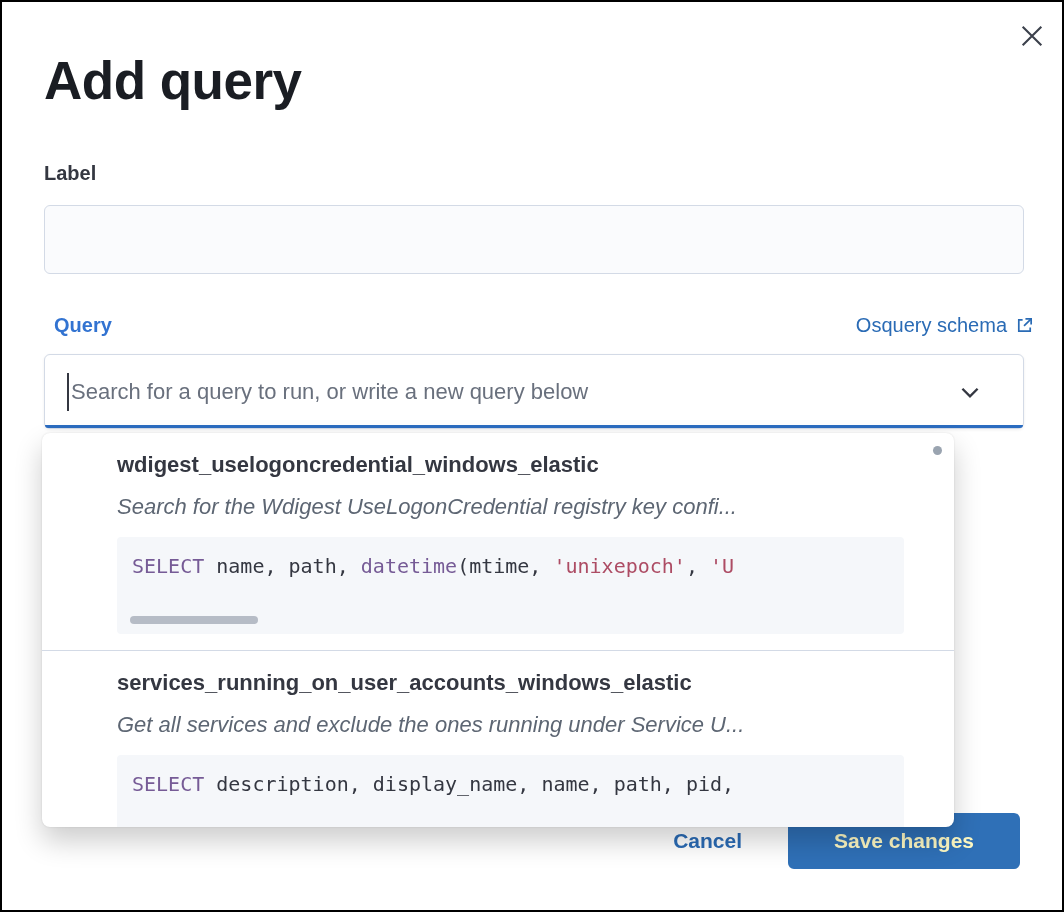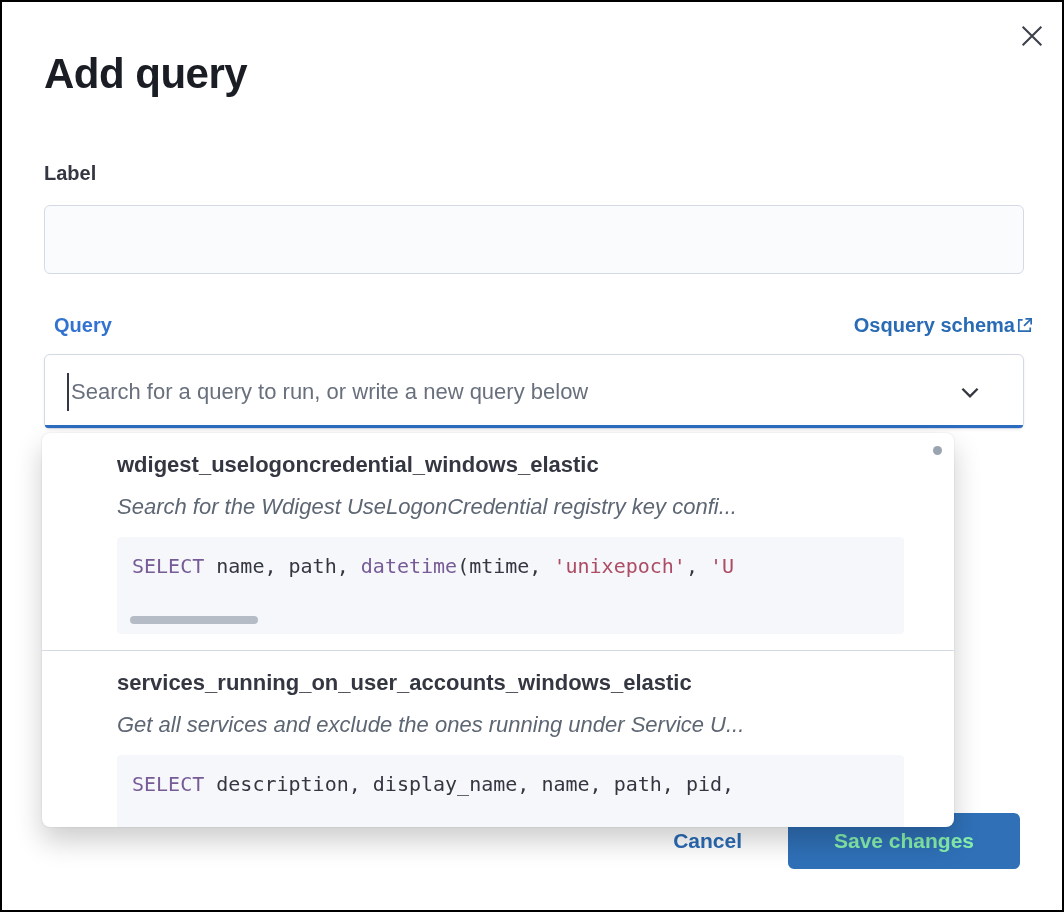--- a/index.html
+++ b/index.html
@@ -17,42 +17,42 @@
     --str:#ad4c64;
   }
   *{margin:0;padding:0;box-sizing:border-box;}
   html,body{width:1064px;height:912px;overflow:hidden;}
   body{font-family:"Liberation Sans","DejaVu Sans",sans-serif;background:#fff;}
   .screen{position:relative;width:1064px;height:912px;border:2px solid #000;background:#fff;overflow:hidden;}
 
   .close-btn{position:absolute;top:12px;right:8px;width:44px;height:44px;display:flex;align-items:center;justify-content:center;background:none;border:none;cursor:pointer;}
   .close-btn svg{width:28px;height:28px;stroke:#3c414c;stroke-width:1.8;fill:none;}
 
-  .modal-title{position:absolute;left:42px;top:48px;font-size:42px;font-weight:700;color:var(--ink);letter-spacing:-0.5px;}
+  .modal-title{position:absolute;left:42px;top:48px;font-size:53px;font-weight:700;color:var(--ink);letter-spacing:-0.5px;}
 
   .field-label{position:absolute;left:42px;font-size:20px;font-weight:700;color:var(--text);}
   .label-label{top:160px;}
 
   .label-input{position:absolute;left:42px;top:203px;width:980px;height:69px;background:#fafbfd;border:1px solid var(--border);border-radius:6px;font-size:22px;color:var(--text);padding:10px 16px;resize:none;outline:none;font-family:"Liberation Sans","DejaVu Sans",sans-serif;}
 
   .query-row{position:absolute;left:52px;top:312px;width:980px;display:flex;justify-content:space-between;align-items:baseline;}
   .query-label{font-size:20px;font-weight:700;color:var(--label-blue);}
-  .schema-link{display:inline-flex;align-items:center;font-size:20px;font-weight:700;color:var(--link);text-decoration:none;cursor:pointer;}
+  .schema-link{display:inline-flex;align-items:center;gap:8px;font-size:20px;font-weight:400;color:var(--link);text-decoration:none;cursor:pointer;}
   .schema-link svg{width:19px;height:19px;stroke:var(--link);fill:none;stroke-width:1.8;}
 
   .combobox{position:absolute;left:42px;top:352px;width:980px;height:75px;background:#fff;border:1px solid var(--border);border-radius:6px;box-shadow:0 1px 3px rgba(52,55,65,.08);display:flex;align-items:center;padding:0 40px 0 22px;}
   .combobox::after{content:"";position:absolute;left:0;right:0;bottom:0;height:3px;background:var(--focus-blue);border-radius:0 0 6px 6px;}
   .caret{width:2px;height:38px;background:#343741;margin-right:2px;}
   .combo-input{flex:1;border:none;outline:none;font-size:22px;color:var(--text);background:transparent;font-family:"Liberation Sans","DejaVu Sans",sans-serif;}
   .combo-input::placeholder{color:var(--muted);opacity:1;}
   .chevron{width:26px;height:26px;stroke:#343741;stroke-width:2.2;fill:none;flex:none;cursor:pointer;}
 
   .modal-footer{position:absolute;top:810px;right:42px;height:58px;display:flex;align-items:center;gap:46px;z-index:1;}
   .cancel-btn{background:none;border:none;font-size:21px;font-weight:700;color:var(--link);cursor:pointer;font-family:inherit;}
-  .save-btn{width:232px;height:56px;background:var(--btn-blue);color:#86efac;border:none;border-radius:6px;font-size:21px;font-weight:700;cursor:pointer;font-family:inherit;}
+  .save-btn{width:232px;height:56px;background:var(--btn-blue);color:#fef9c3;border:none;border-radius:6px;font-size:21px;font-weight:700;cursor:pointer;font-family:inherit;}
 
   .dropdown-panel{position:absolute;left:40px;top:431px;width:912px;height:394px;background:#fff;border-radius:8px;box-shadow:0 0 2px rgba(0,0,0,.12),0 14px 28px rgba(0,0,0,.20);overflow:hidden;z-index:10;}
   .scroll-dot{position:absolute;top:13px;right:12px;width:9px;height:9px;border-radius:50%;background:#9aa4b0;}
 
   .option{padding:18px 50px 16px 75px;cursor:pointer;}
   .option + .option{border-top:1px solid var(--border);}
   .opt-title{font-size:22px;font-weight:700;color:var(--text);line-height:1.3;}
   .opt-desc{font-size:22px;color:var(--desc);line-height:1.3;margin-top:13px;font-style:italic;}
   .codeblock{position:relative;margin-top:16px;height:97px;background:var(--code-bg);border-radius:4px;overflow:hidden;padding:15px 0 0 15px;}
   .option:last-child .codeblock{height:120px;}

